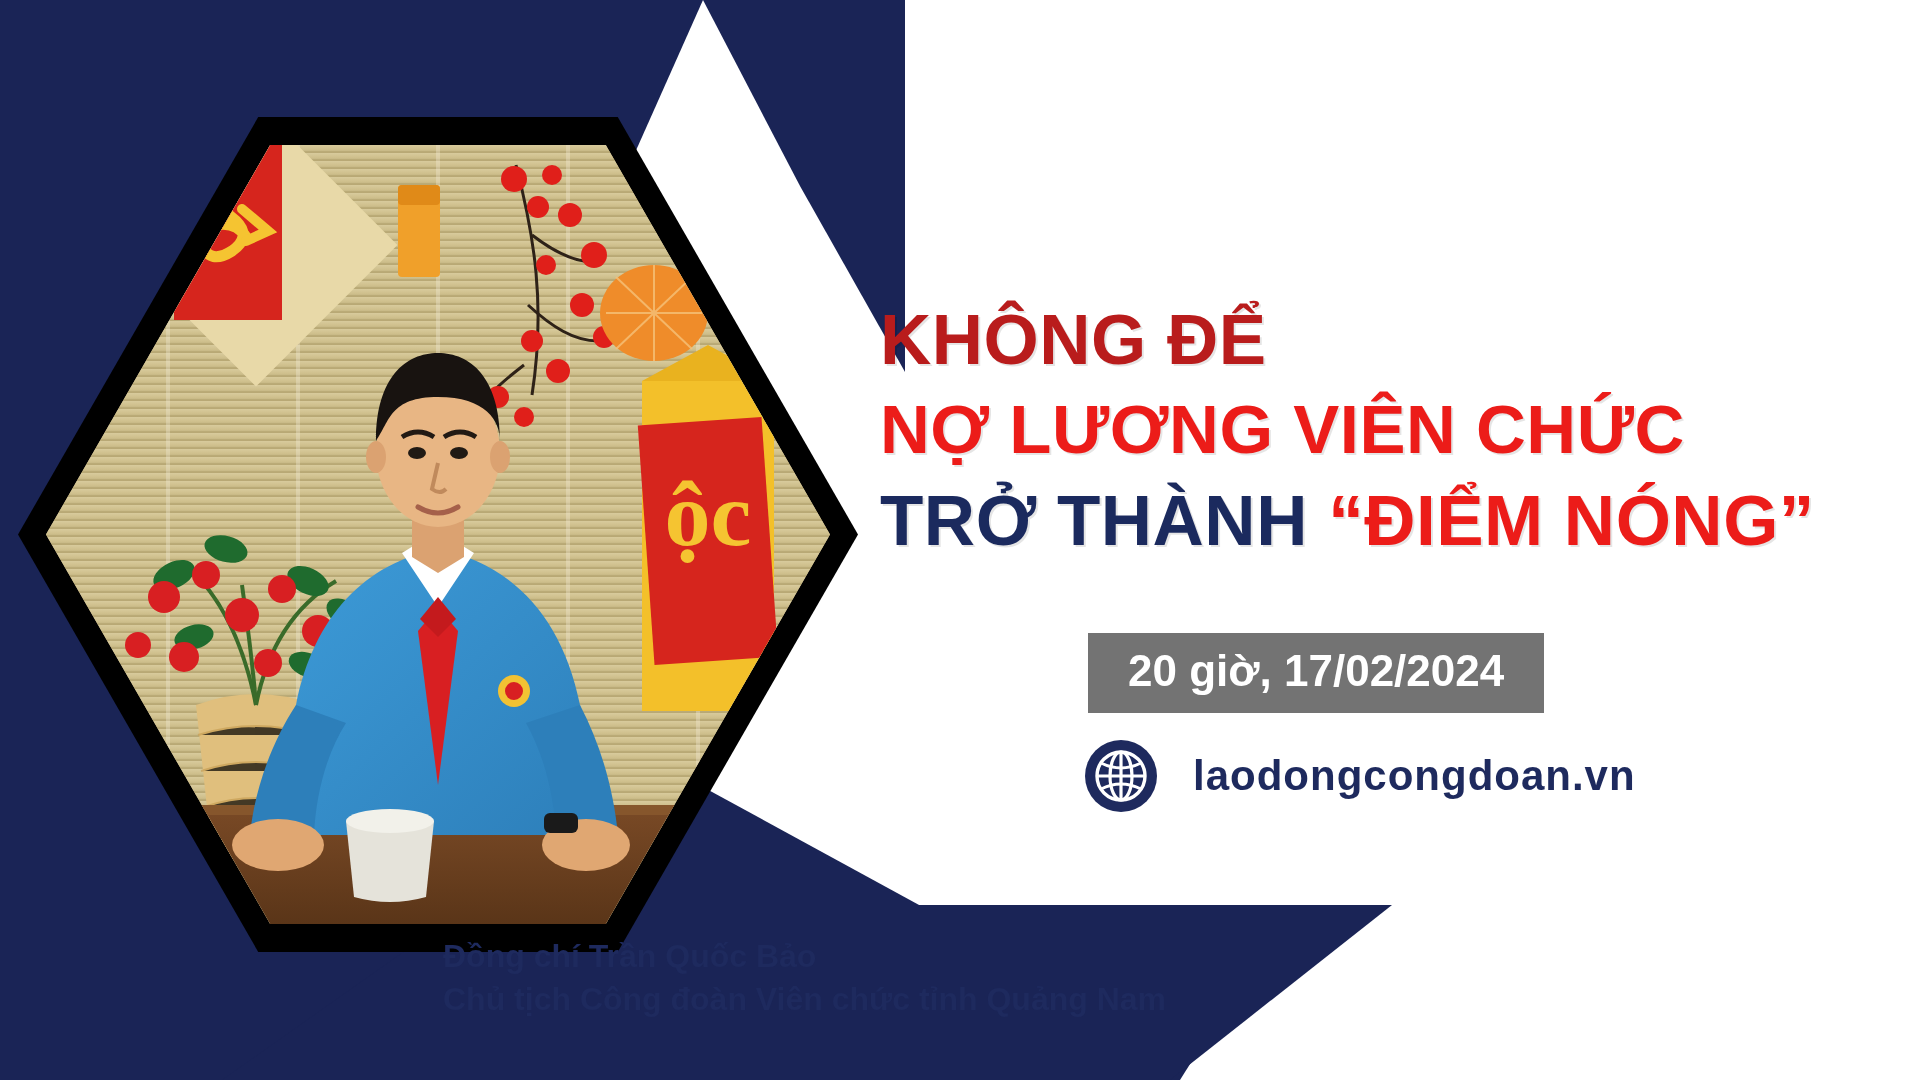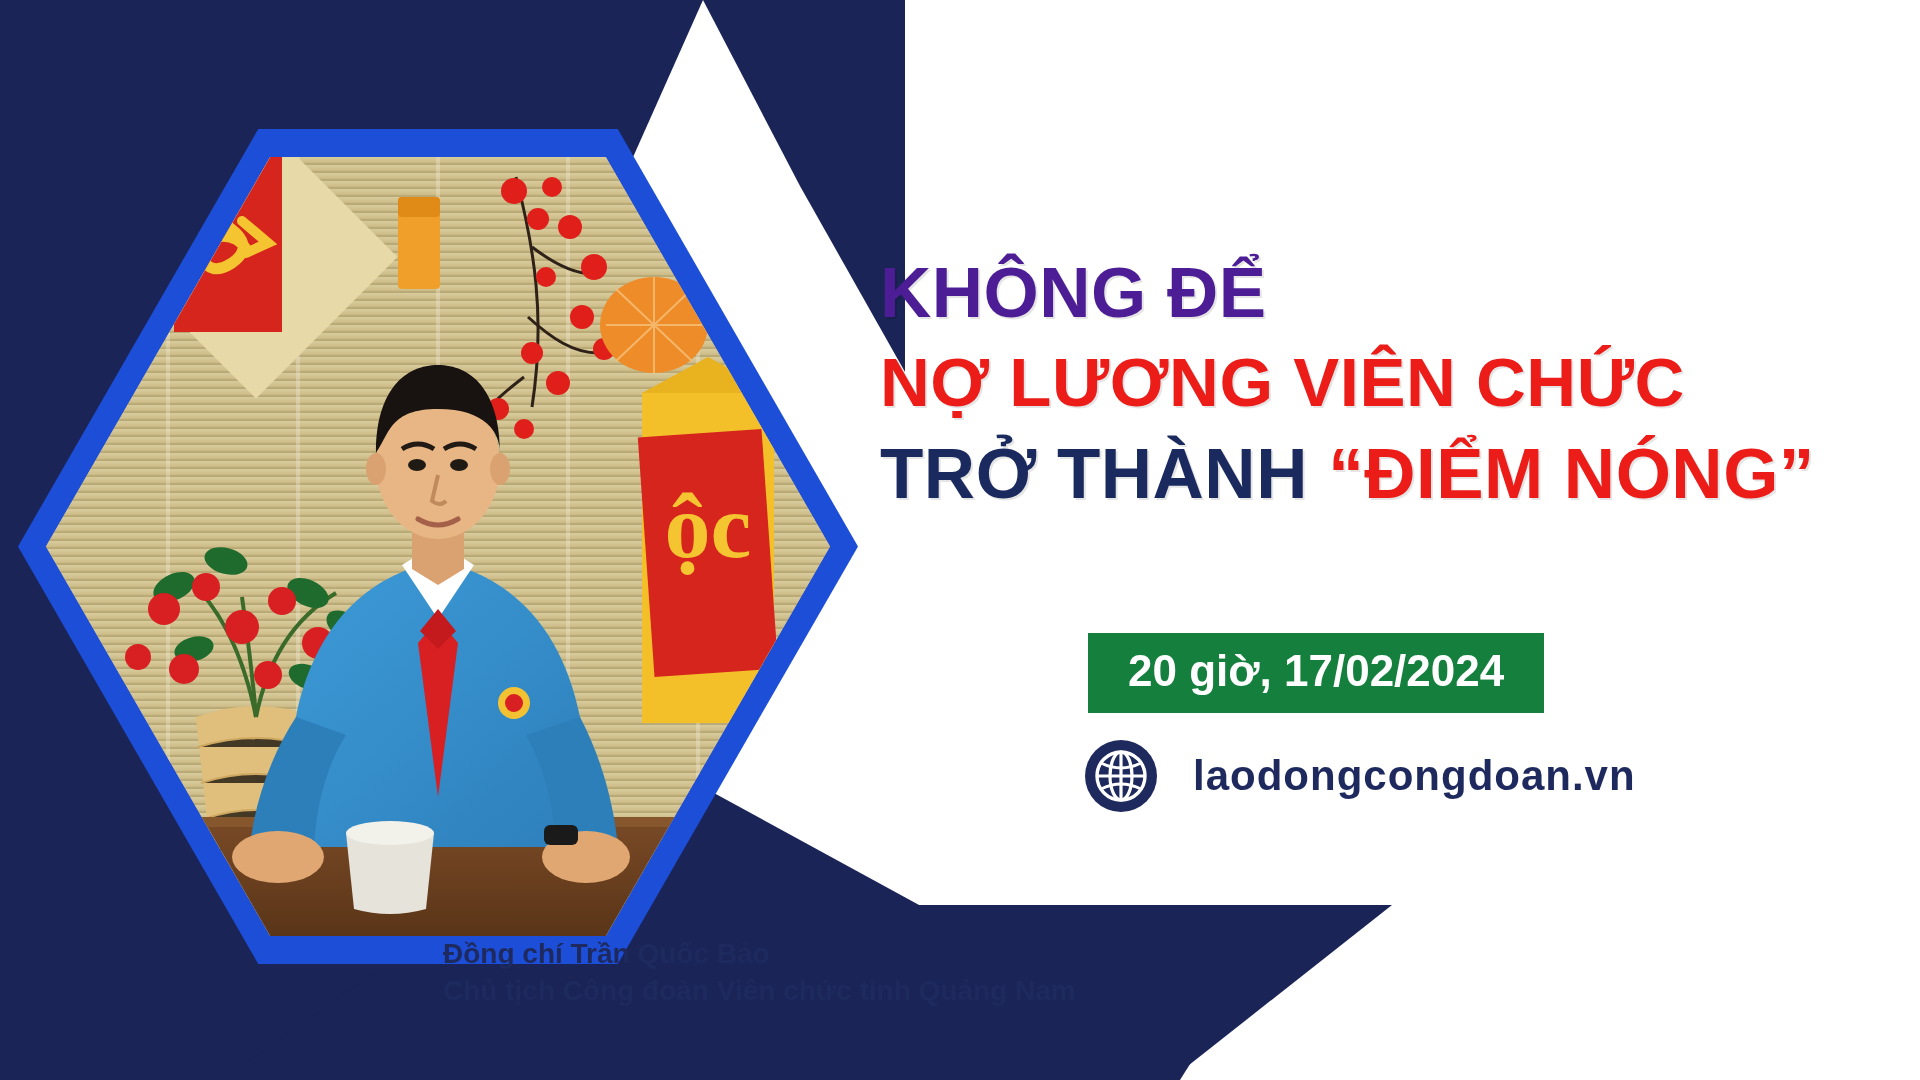--- a/index.html
+++ b/index.html
@@ -24,26 +24,26 @@
     position: absolute;
     inset: 0;
     width: 1920px;
     height: 1080px;
   }
 
   
   .hex-frame {
     position: absolute;
     left: 18px;
-    top: 129px;
+    top: 117px;
     width: 840px;
     height: 835px;
     -webkit-clip-path: polygon(28.6% 0%, 71.4% 0%, 100% 50%, 71.4% 100%, 28.6% 100%, 0% 50%);
     clip-path: polygon(28.6% 0%, 71.4% 0%, 100% 50%, 71.4% 100%, 28.6% 100%, 0% 50%);
-    background: #1d4ed8;
+    background: #000000;
   }
   .hex-photo {
     position: absolute;
     left: 28px;
     top: 28px;
     width: 784px;
     height: 779px;
     -webkit-clip-path: polygon(28.6% 0%, 71.4% 0%, 100% 50%, 71.4% 100%, 28.6% 100%, 0% 50%);
     clip-path: polygon(28.6% 0%, 71.4% 0%, 100% 50%, 71.4% 100%, 28.6% 100%, 0% 50%);
     overflow: hidden;
@@ -59,43 +59,44 @@
     width: 1010px;
   }
   .hl-line {
     font-weight: bold;
     letter-spacing: 0.5px;
     line-height: 1.06;
     white-space: nowrap;
     text-shadow: 2px 2px 0 rgba(0,0,0,0.10);
   }
   .hl1 {
-    color: #4c1d95;
+    color: #b91c1c;
     font-size: 71px;
+    margin-top: 47px;
   }
   .hl2 {
     color: #ec1c19;
     font-size: 69px;
     margin-top: 16px;
   }
   .hl3 {
     color: #1b2a5e;
     font-size: 71px;
     margin-top: 17px;
   }
   .hl3 .hot {
     color: #ec1c19;
   }
 
   
   .date-badge {
     position: absolute;
     left: 1088px;
     top: 633px;
-    background: #15803d;
+    background: #737373;
     color: #ffffff;
     font-size: 44px;
     font-weight: bold;
     padding: 16px 40px 20px 40px;
     white-space: nowrap;
     line-height: 1;
   }
 
   
   .site-row {
@@ -118,21 +119,21 @@
     letter-spacing: 1px;
     white-space: nowrap;
   }
 
   
   .caption {
     position: absolute;
     left: 443px;
     top: 935px;
     color: #1e2a5e;
-    font-size: 28px;
+    font-size: 32px;
     font-weight: bold;
     line-height: 1.33;
     white-space: nowrap;
   }
 </style>
 </head>
 <body>
 
 <div class="poster">
 

